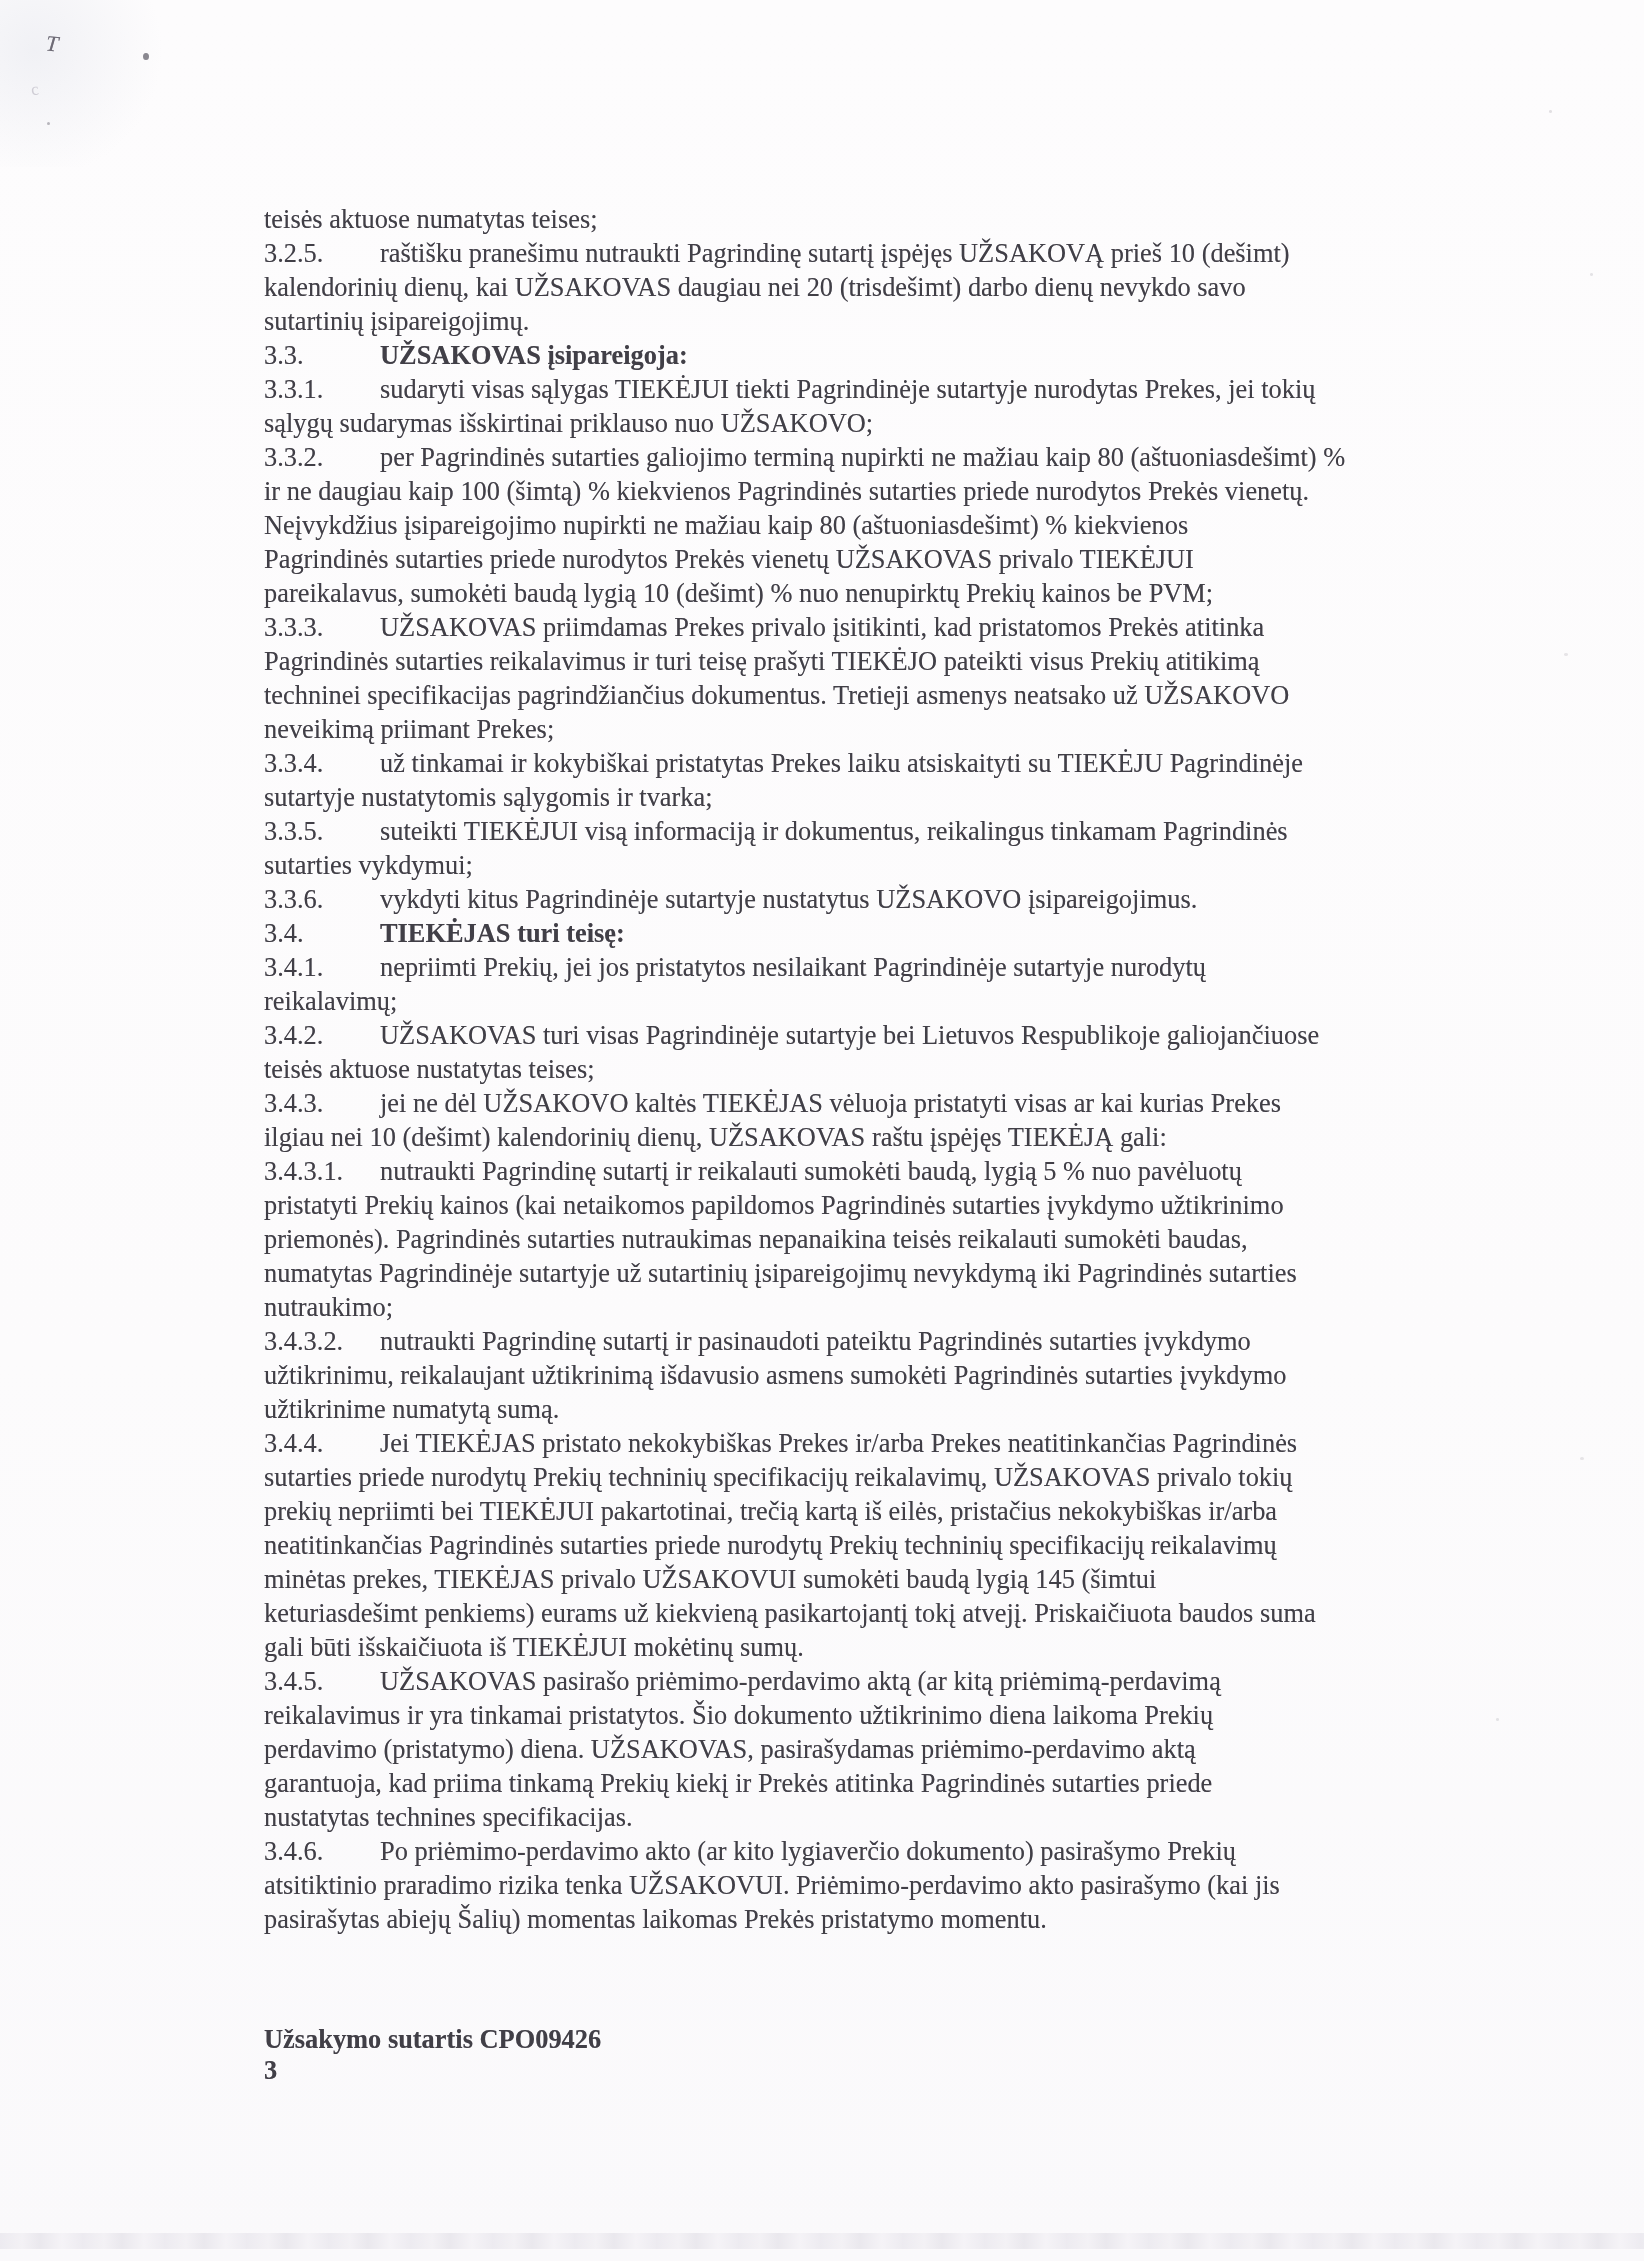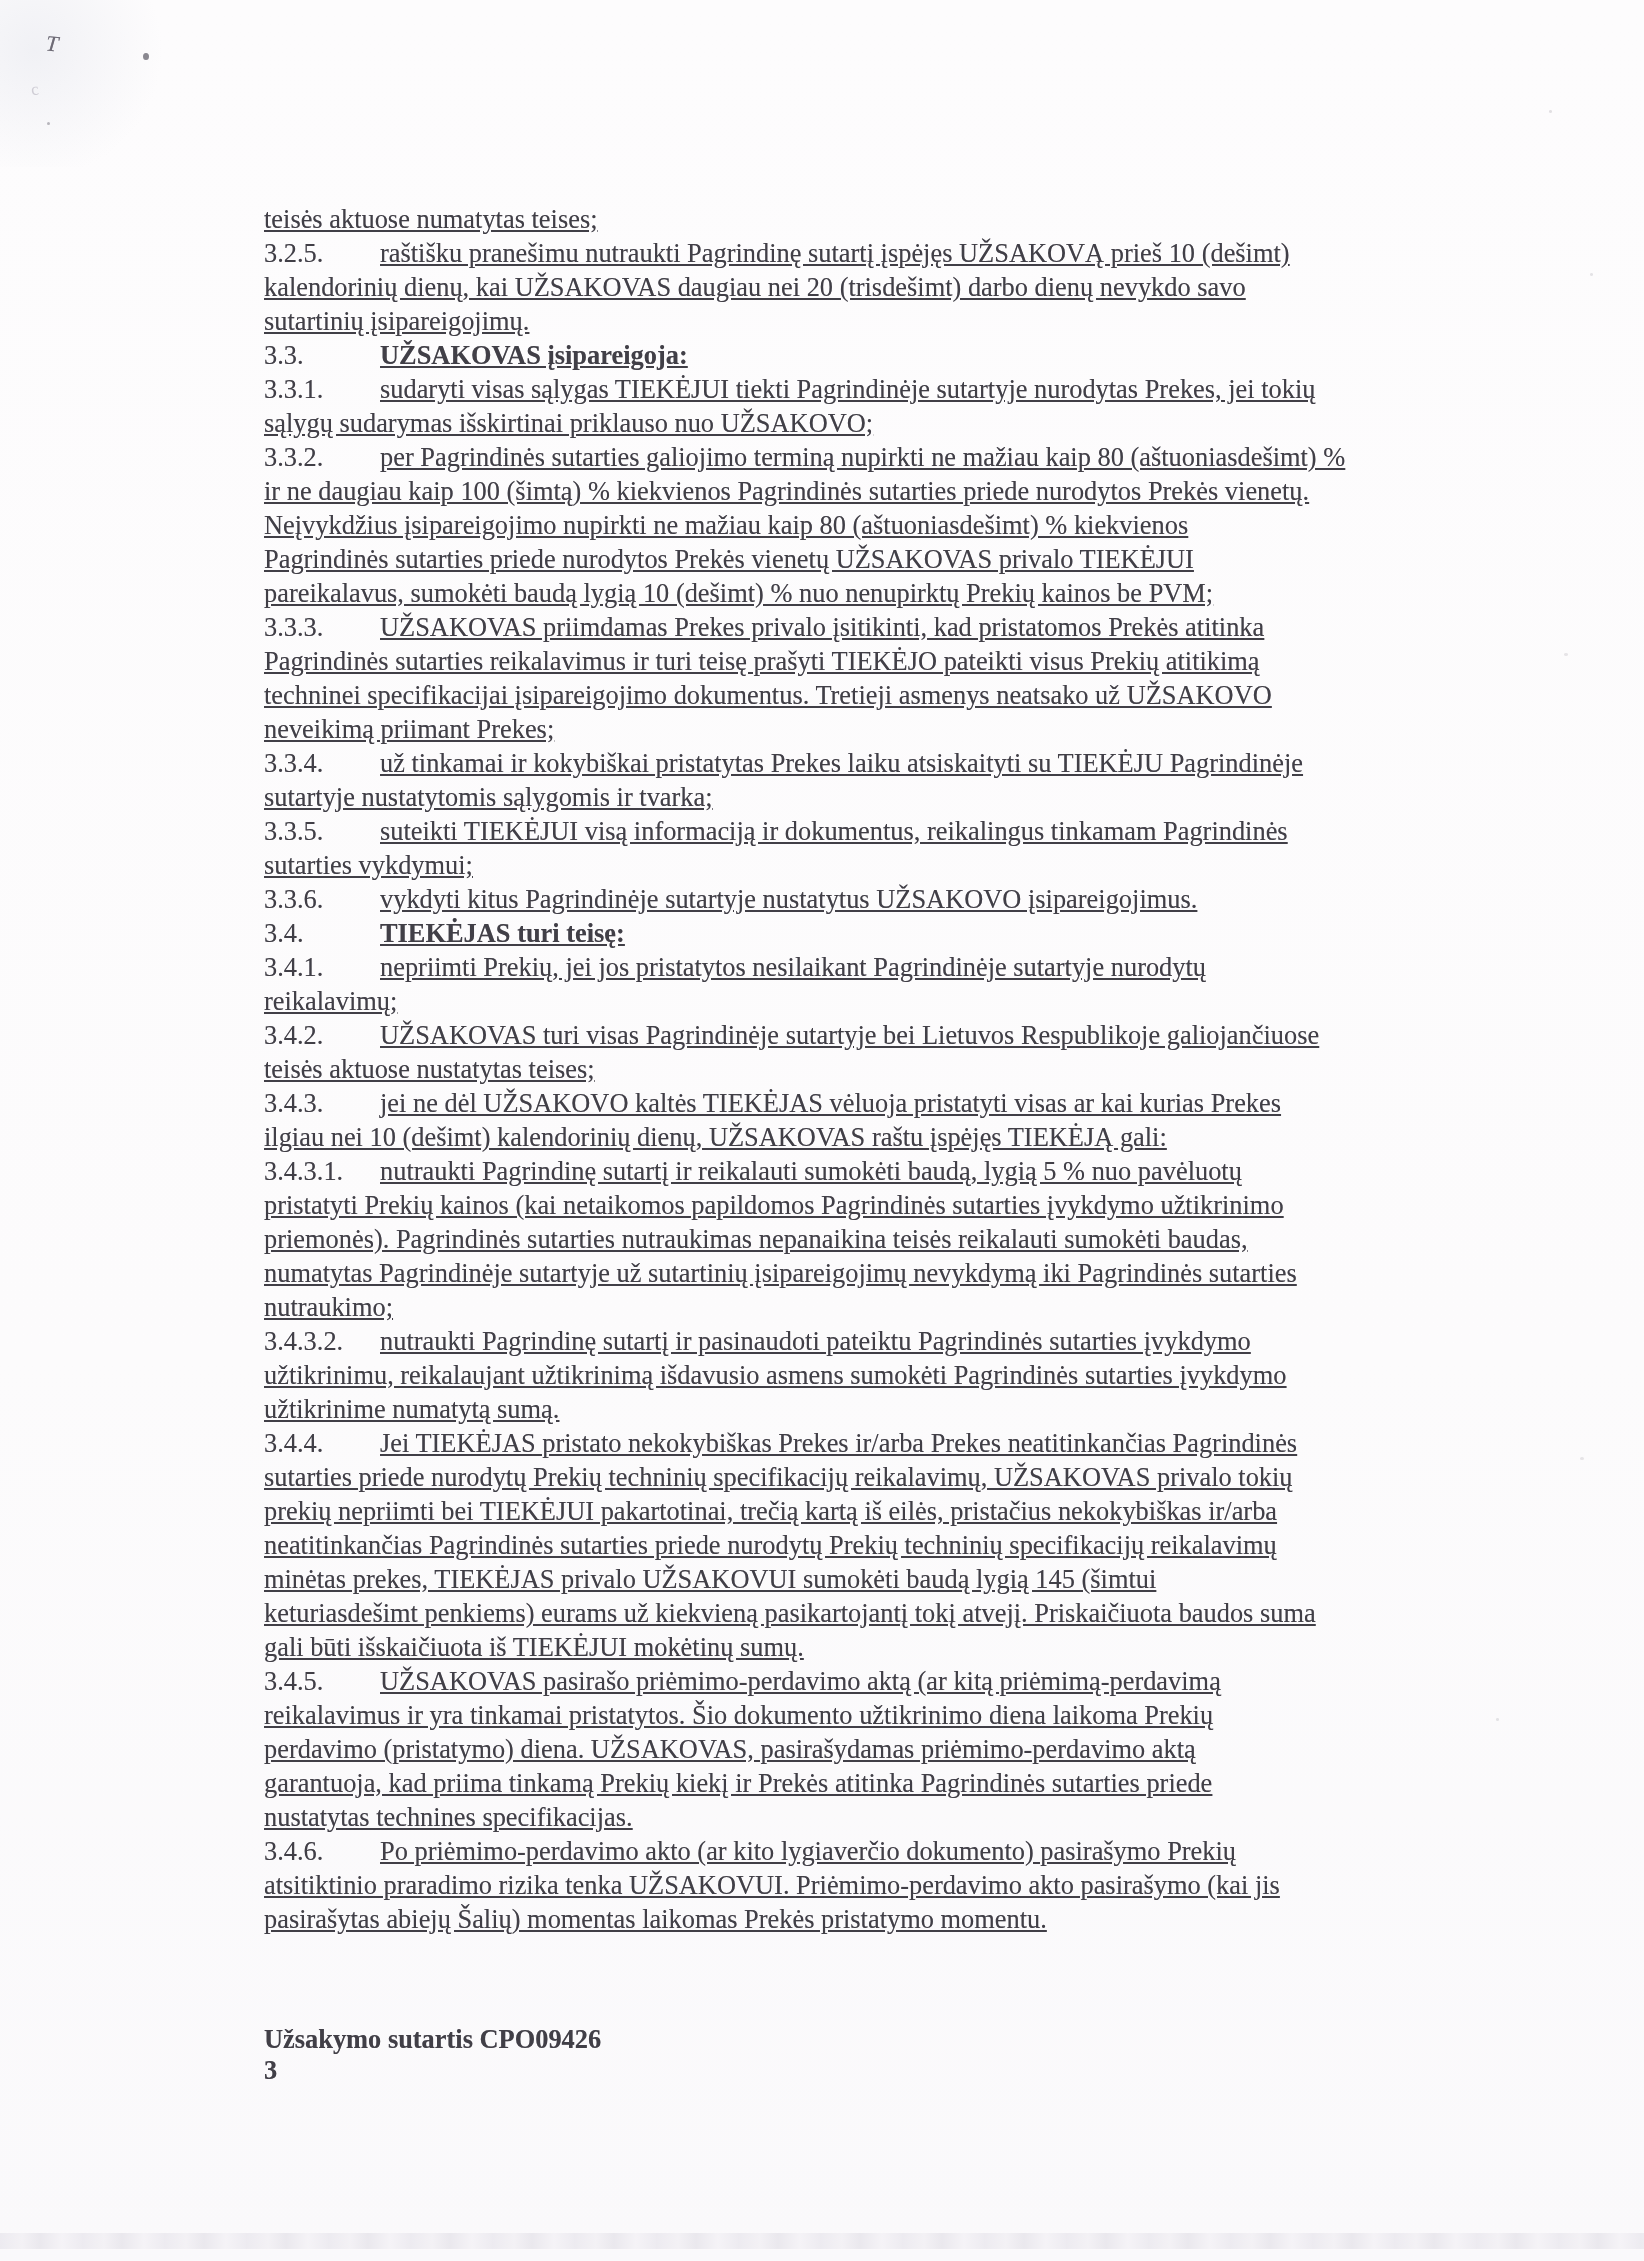--- a/index.html
+++ b/index.html
@@ -18,21 +18,20 @@
     inset: 0;
   }
   .content {
     position: absolute;
     left: 264px;
     top: 202px;
     width: 1282px;
     font-size: 26.4px;
     line-height: 34px;
     text-shadow: 0 0 0.6px rgba(70, 68, 78, 0.45);
-    text-decoration: underline;
   }
   .ln {
     white-space: nowrap;
   }
   .num {
     display: inline-block;
     min-width: 116px;
   }
   .b {
     font-weight: 700;
@@ -119,21 +118,21 @@
       <div class="ln"><span class="num">3.3.</span><span class="b">UŽSAKOVAS įsipareigoja:</span></div>
       <div class="ln"><span class="num">3.3.1.</span><span>sudaryti visas sąlygas TIEKĖJUI tiekti Pagrindinėje sutartyje nurodytas Prekes, jei tokių</span></div>
       <div class="ln"><span>sąlygų sudarymas išskirtinai priklauso nuo UŽSAKOVO;</span></div>
       <div class="ln"><span class="num">3.3.2.</span><span>per Pagrindinės sutarties galiojimo terminą nupirkti ne mažiau kaip 80 (aštuoniasdešimt) %</span></div>
       <div class="ln"><span>ir ne daugiau kaip 100 (šimtą) % kiekvienos Pagrindinės sutarties priede nurodytos Prekės vienetų.</span></div>
       <div class="ln"><span>Neįvykdžius įsipareigojimo nupirkti ne mažiau kaip 80 (aštuoniasdešimt) % kiekvienos</span></div>
       <div class="ln"><span>Pagrindinės sutarties priede nurodytos Prekės vienetų UŽSAKOVAS privalo TIEKĖJUI</span></div>
       <div class="ln"><span>pareikalavus, sumokėti baudą lygią 10 (dešimt) % nuo nenupirktų Prekių kainos be PVM;</span></div>
       <div class="ln"><span class="num">3.3.3.</span><span>UŽSAKOVAS priimdamas Prekes privalo įsitikinti, kad pristatomos Prekės atitinka</span></div>
       <div class="ln"><span>Pagrindinės sutarties reikalavimus ir turi teisę prašyti TIEKĖJO pateikti visus Prekių atitikimą</span></div>
-      <div class="ln"><span>techninei specifikacijai įsipareigojimo dokumentus. Tretieji asmenys neatsako už UŽSAKOVO</span></div>
+      <div class="ln"><span>techninei specifikacijas pagrindžiančius dokumentus. Tretieji asmenys neatsako už UŽSAKOVO</span></div>
       <div class="ln"><span>neveikimą priimant Prekes;</span></div>
       <div class="ln"><span class="num">3.3.4.</span><span>už tinkamai ir kokybiškai pristatytas Prekes laiku atsiskaityti su TIEKĖJU Pagrindinėje</span></div>
       <div class="ln"><span>sutartyje nustatytomis sąlygomis ir tvarka;</span></div>
       <div class="ln"><span class="num">3.3.5.</span><span>suteikti TIEKĖJUI visą informaciją ir dokumentus, reikalingus tinkamam Pagrindinės</span></div>
       <div class="ln"><span>sutarties vykdymui;</span></div>
       <div class="ln"><span class="num">3.3.6.</span><span>vykdyti kitus Pagrindinėje sutartyje nustatytus UŽSAKOVO įsipareigojimus.</span></div>
       <div class="ln"><span class="num">3.4.</span><span class="b">TIEKĖJAS turi teisę:</span></div>
       <div class="ln"><span class="num">3.4.1.</span><span>nepriimti Prekių, jei jos pristatytos nesilaikant Pagrindinėje sutartyje nurodytų</span></div>
       <div class="ln"><span>reikalavimų;</span></div>
       <div class="ln"><span class="num">3.4.2.</span><span>UŽSAKOVAS turi visas Pagrindinėje sutartyje bei Lietuvos Respublikoje galiojančiuose</span></div>

